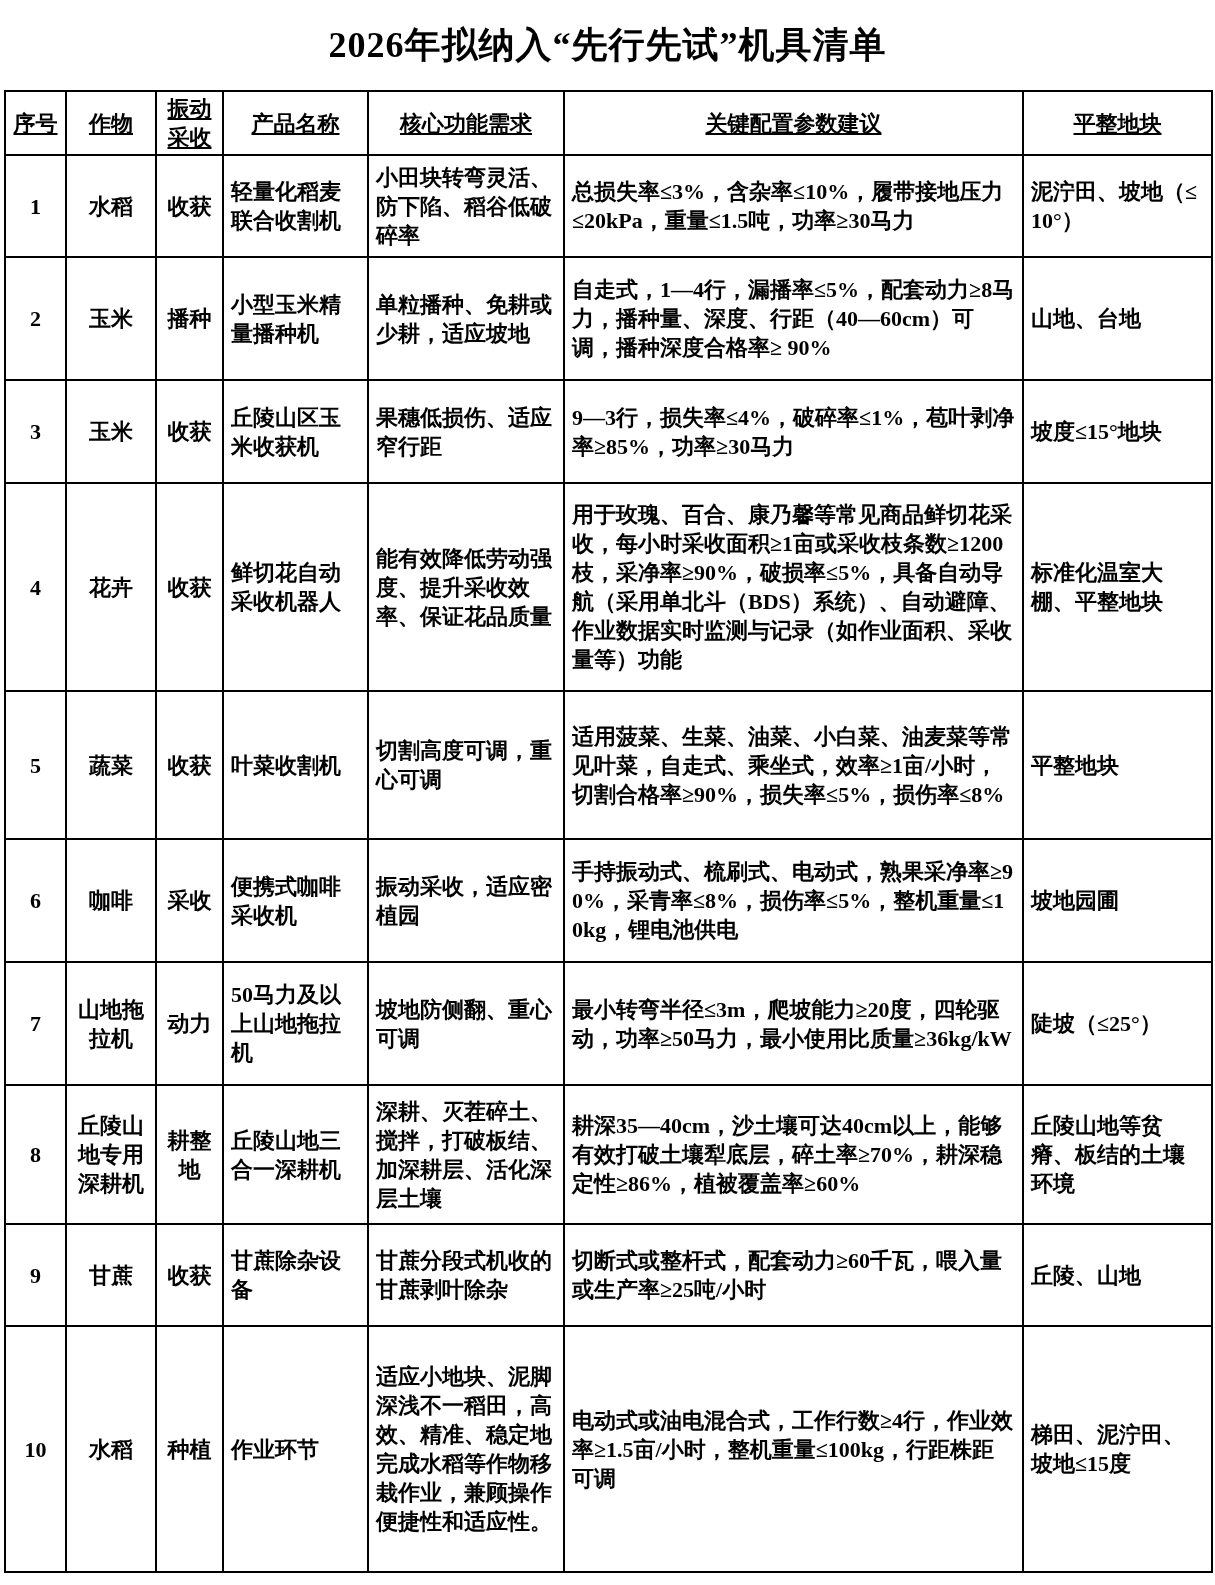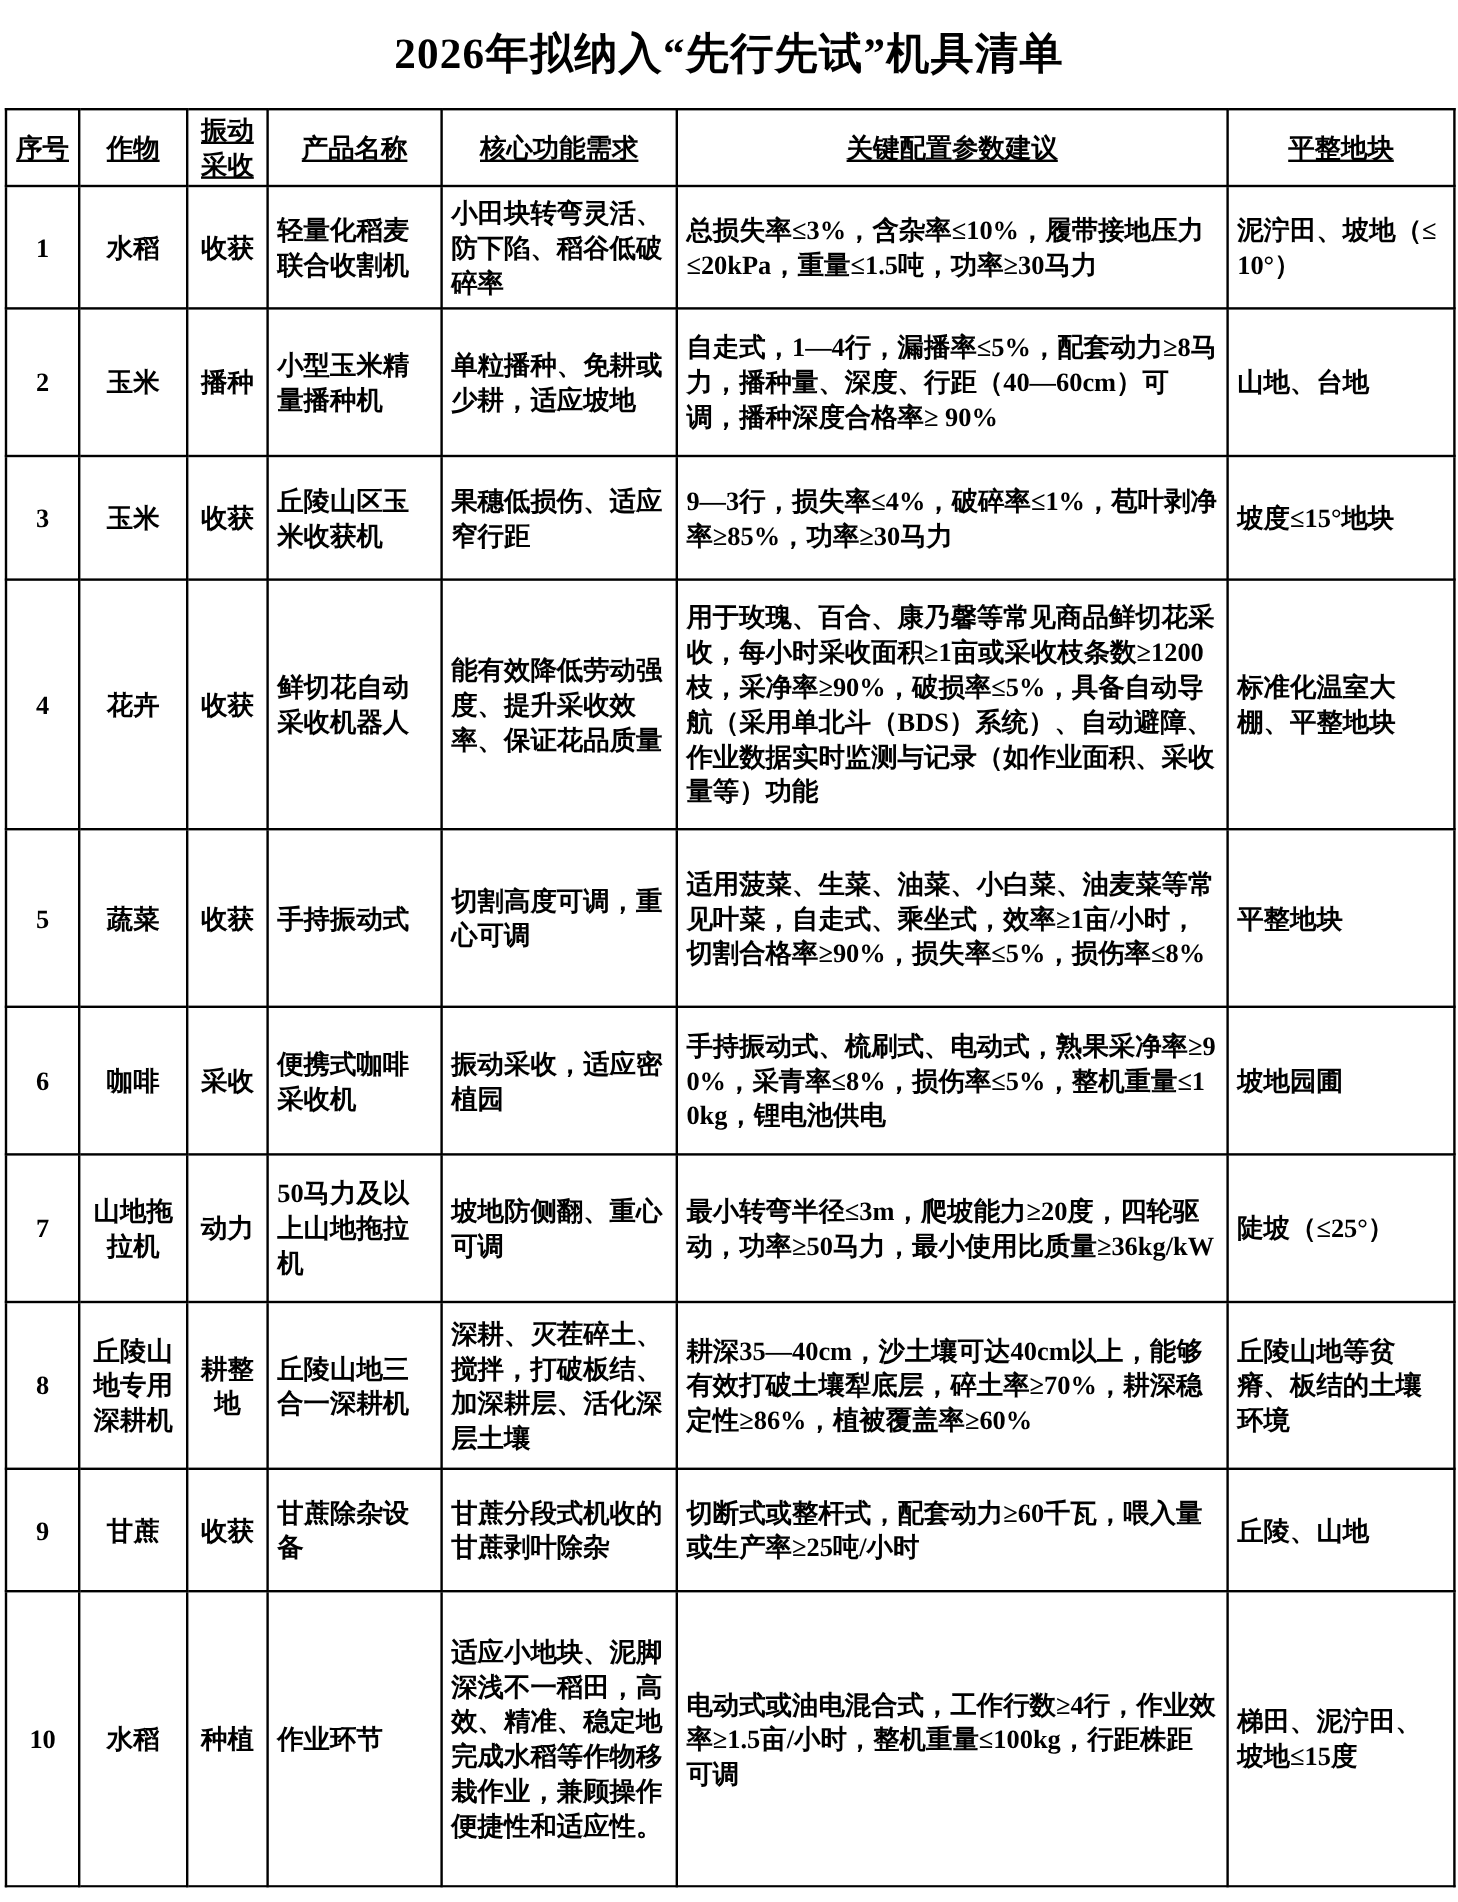--- a/index.html
+++ b/index.html
@@ -125,21 +125,21 @@
     <td class="c-center">收获</td>
     <td class="c-left">鲜切花自动采收机器人</td>
     <td class="c-left">能有效降低劳动强度、提升采收效率、保证花品质量</td>
     <td class="c-left">用于玫瑰、百合、康乃馨等常见商品鲜切花采收，每小时采收面积≥1亩或采收枝条数≥1200枝，采净率≥90%，破损率≤5%，具备自动导航（采用单北斗（BDS）系统）、自动避障、作业数据实时监测与记录（如作业面积、采收量等）功能</td>
     <td class="c-left">标准化温室大棚、平整地块</td>
   </tr>
         <tr>
     <td class="c-center">5</td>
     <td class="c-center">蔬菜</td>
     <td class="c-center">收获</td>
-    <td class="c-left">手持振动式</td>
+    <td class="c-left">叶菜收割机</td>
     <td class="c-left">切割高度可调，重心可调</td>
     <td class="c-left">适用菠菜、生菜、油菜、小白菜、油麦菜等常见叶菜，自走式、乘坐式，效率≥1亩/小时，切割合格率≥90%，损失率≤5%，损伤率≤8%</td>
     <td class="c-left">平整地块</td>
   </tr>
         <tr>
     <td class="c-center">6</td>
     <td class="c-center">咖啡</td>
     <td class="c-center">采收</td>
     <td class="c-left">便携式咖啡采收机</td>
     <td class="c-left">振动采收，适应密植园</td>

